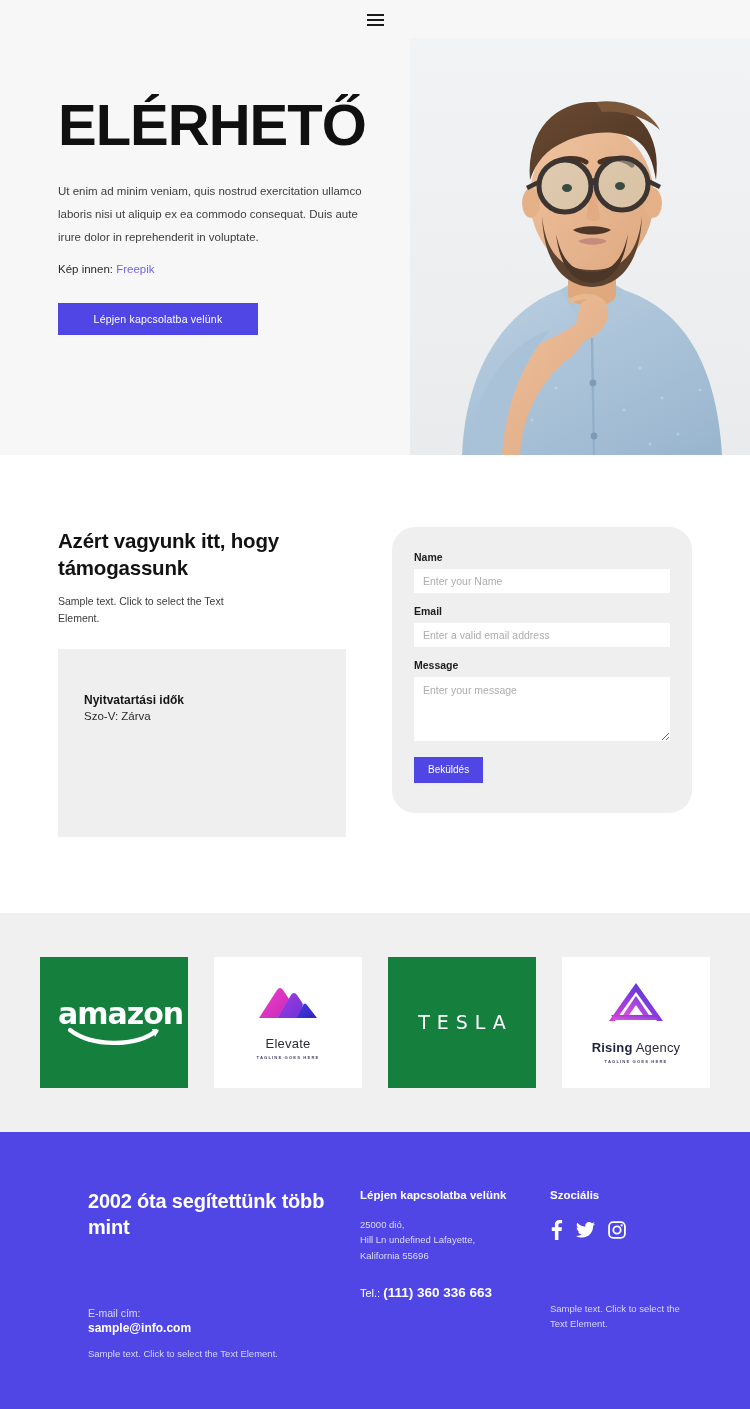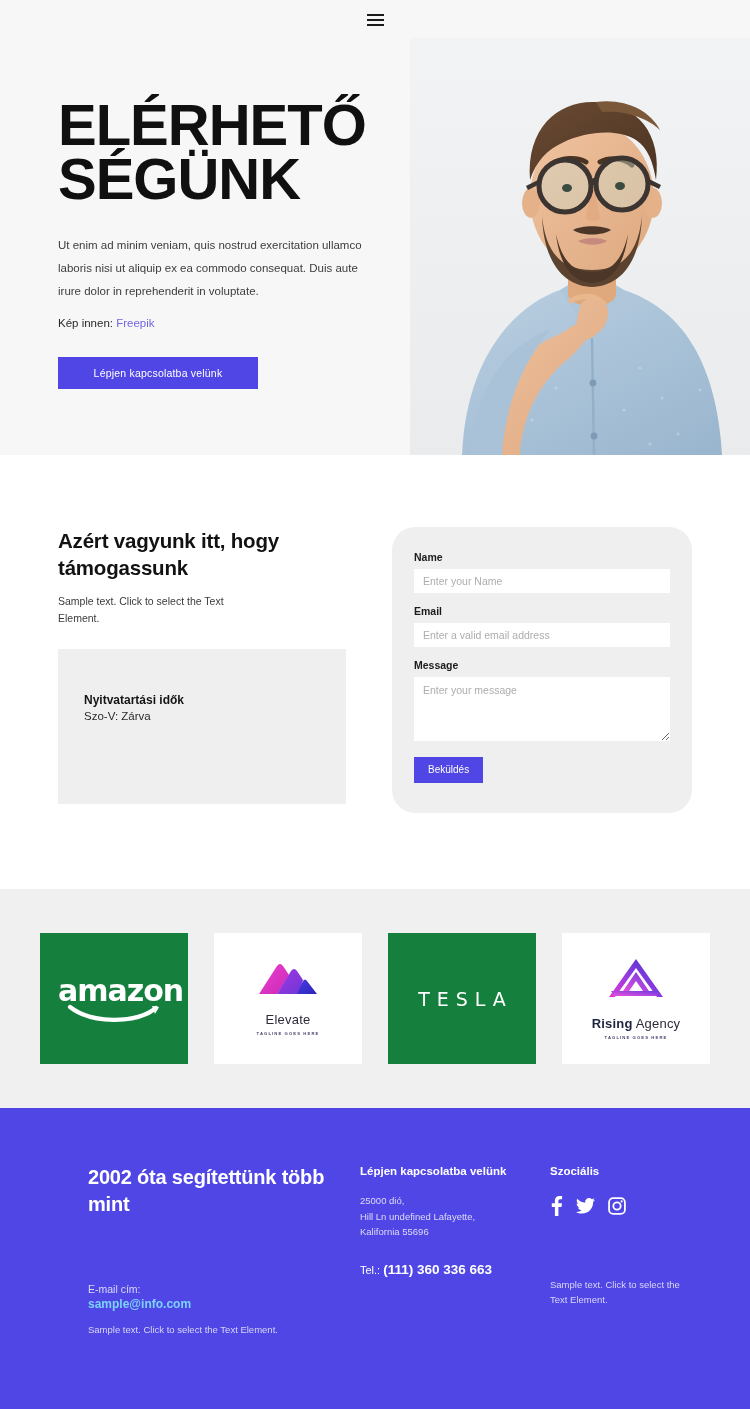--- a/index.html
+++ b/index.html
@@ -103,21 +103,21 @@
     margin-top: 12px;
     font-size: 10.5px;
     line-height: 1.6;
     color: #3b3b3b;
     width: 185px;
   }
   .hours-card {
     margin-top: 22px;
     background: #efefef;
     padding: 44px 26px 52px 26px;
-    height: 155px;
+    height: 188px;
   }
   .hours-title {
     font-size: 12px;
     font-weight: 700;
     color: #141414;
   }
   .hours-line {
     margin-top: 16px;
     font-size: 11.5px;
     line-height: 1.62;
@@ -247,21 +247,21 @@
     font-size: 11.5px;
     font-weight: 700;
     line-height: 1.34;
   }
   .f-label {
     margin-top: 66px;
     color: #dcd9f8;
     font-size: 10.5px;
   }
   .f-email {
-    color: #7dd3fc;
+    color: #ffffff;
     font-size: 12px;
     font-weight: 700;
     margin-top: 2px;
   }
   .f-note {
     margin-top: 12px;
     color: #d9d6f7;
     font-size: 9.5px;
     line-height: 1.5;
   }
@@ -394,21 +394,20 @@
             <circle cx="146" cy="350" r="1.6"></circle>
           <circle cx="290" cy="352" r="1.6"></circle>
             <circle cx="240" cy="406" r="1.6"></circle>
         </g>
       </svg>
     </div>
 
     <div class="hero-copy">
       <h1 class="hero-title">
         <span>ELÉRHETŐ</span><br>
-        <span>SÉGÜNK</span>
       </h1>
       <p class="hero-para">Ut enim ad minim veniam, quis nostrud exercitation ullamco laboris nisi ut aliquip ex ea commodo consequat. Duis aute irure dolor in reprehenderit in voluptate.</p>
       <p class="hero-credit">
         <span>Kép innen:</span>
         <a href="#">Freepik</a>
       </p>
       <button class="hero-btn">Lépjen kapcsolatba velünk</button>
     </div>
   </section>
 

